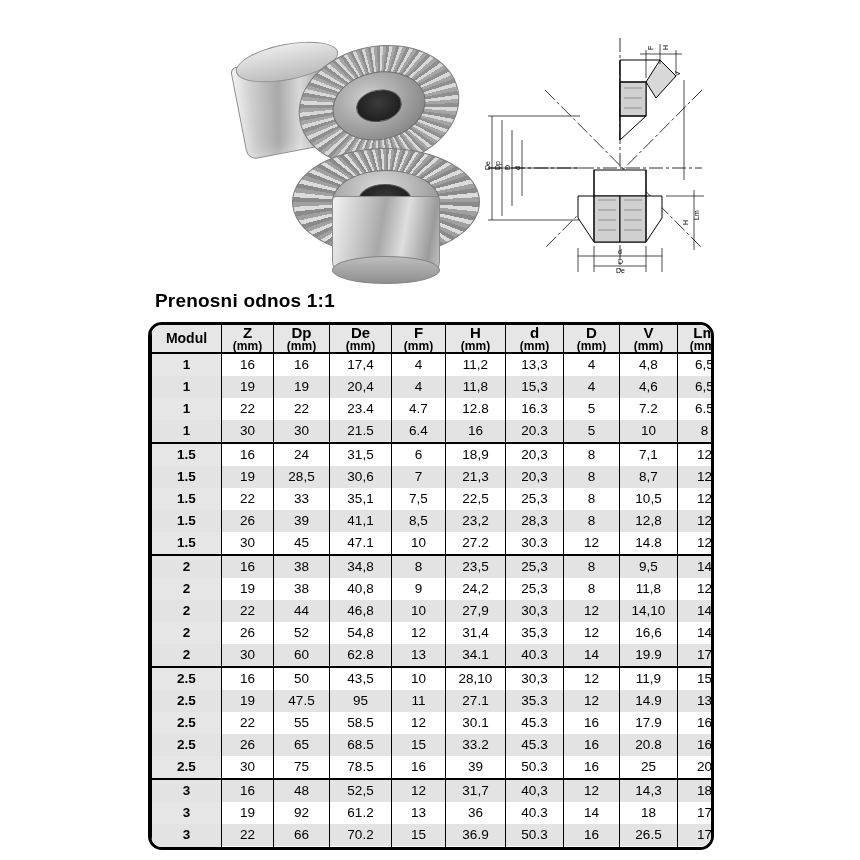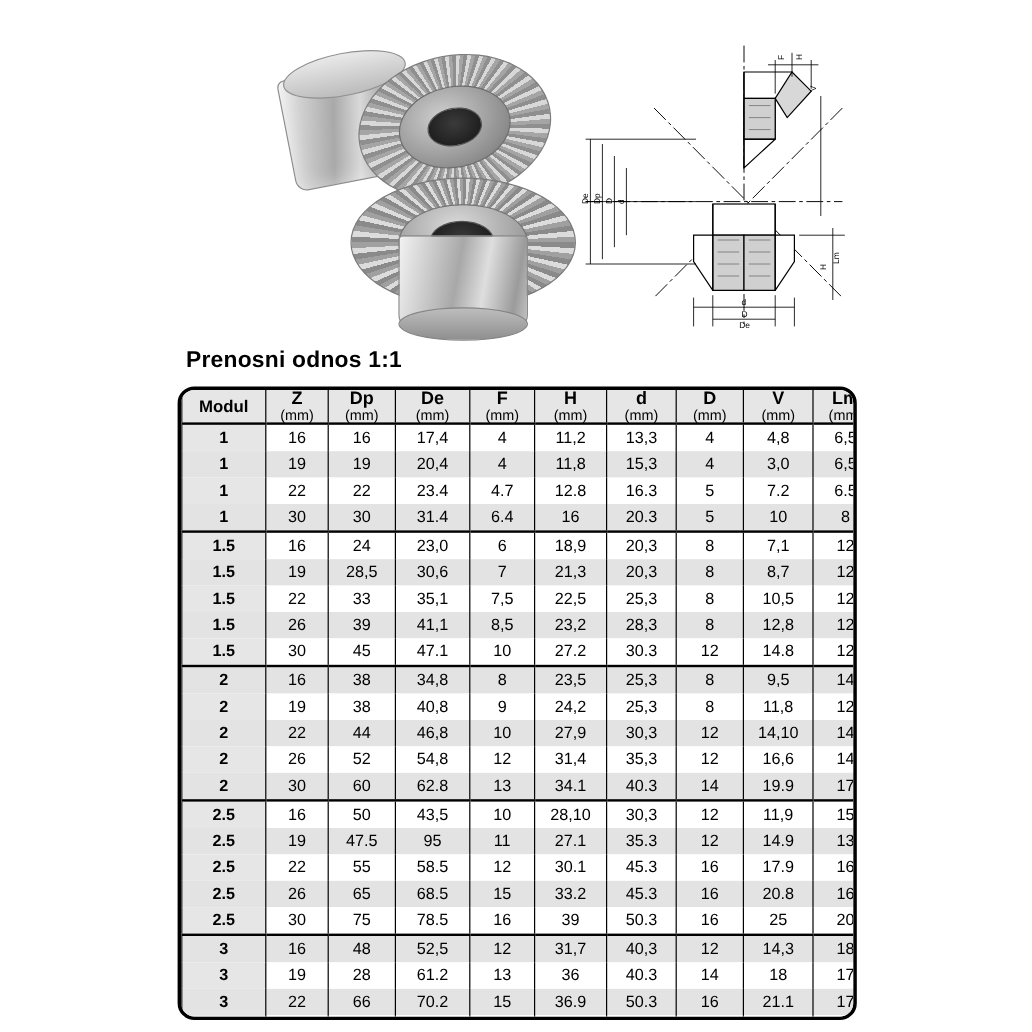--- a/index.html
+++ b/index.html
@@ -193,21 +193,21 @@
     line-height: 1.05;
   }
   table.spec thead th {
     background: #e6e6e6;
     font-weight: bold;
     border-bottom: 2px solid #000;
     font-size: 15px;
   }
   thead .unit {
     font-size: 12px;
-    font-weight: normal;
+    font-weight: bold;
     display: block;
     margin-top: -1px;
   }
   thead .sym {
     display: block;
     margin-bottom: 0px;
   }
   table.spec thead th.modul-head {
     font-size: 14px;
   }
@@ -412,52 +412,52 @@
           </tr>
           <tr class="alt">
             <td class="modul">1</td>
             <td>19</td>
             <td>19</td>
             <td>20,4</td>
             <td>4</td>
             <td>11,8</td>
             <td>15,3</td>
             <td>4</td>
-            <td>3,0</td>
+            <td>4,6</td>
             <td>6,5</td>
           </tr>
           <tr>
             <td class="modul">1</td>
             <td>22</td>
             <td>22</td>
             <td>23.4</td>
             <td>4.7</td>
             <td>12.8</td>
             <td>16.3</td>
             <td>5</td>
             <td>7.2</td>
             <td>6.5</td>
           </tr>
           <tr class="alt group-end">
             <td class="modul">1</td>
             <td>30</td>
             <td>30</td>
-            <td>31.4</td>
+            <td>21.5</td>
             <td>6.4</td>
             <td>16</td>
             <td>20.3</td>
             <td>5</td>
             <td>10</td>
             <td>8</td>
           </tr>
           <tr>
             <td class="modul">1.5</td>
             <td>16</td>
             <td>24</td>
-            <td>23,0</td>
+            <td>31,5</td>
             <td>6</td>
             <td>18,9</td>
             <td>20,3</td>
             <td>8</td>
             <td>7,1</td>
             <td>12</td>
           </tr>
           <tr class="alt">
             <td class="modul">1.5</td>
             <td>19</td>
@@ -634,39 +634,39 @@
             <td>12</td>
             <td>31,7</td>
             <td>40,3</td>
             <td>12</td>
             <td>14,3</td>
             <td>18</td>
           </tr>
           <tr>
             <td class="modul">3</td>
             <td>19</td>
-            <td>28</td>
+            <td>92</td>
             <td>61.2</td>
             <td>13</td>
             <td>36</td>
             <td>40.3</td>
             <td>14</td>
             <td>18</td>
             <td>17</td>
           </tr>
           <tr class="alt">
             <td class="modul">3</td>
             <td>22</td>
             <td>66</td>
             <td>70.2</td>
             <td>15</td>
             <td>36.9</td>
             <td>50.3</td>
             <td>16</td>
-            <td>21.1</td>
+            <td>26.5</td>
             <td>17</td>
           </tr>
           <tr>
             <td class="modul">3</td>
             <td>26</td>
             <td>78</td>
             <td>82.2</td>
             <td>17</td>
             <td>38.4</td>
             <td>50.3</td>

